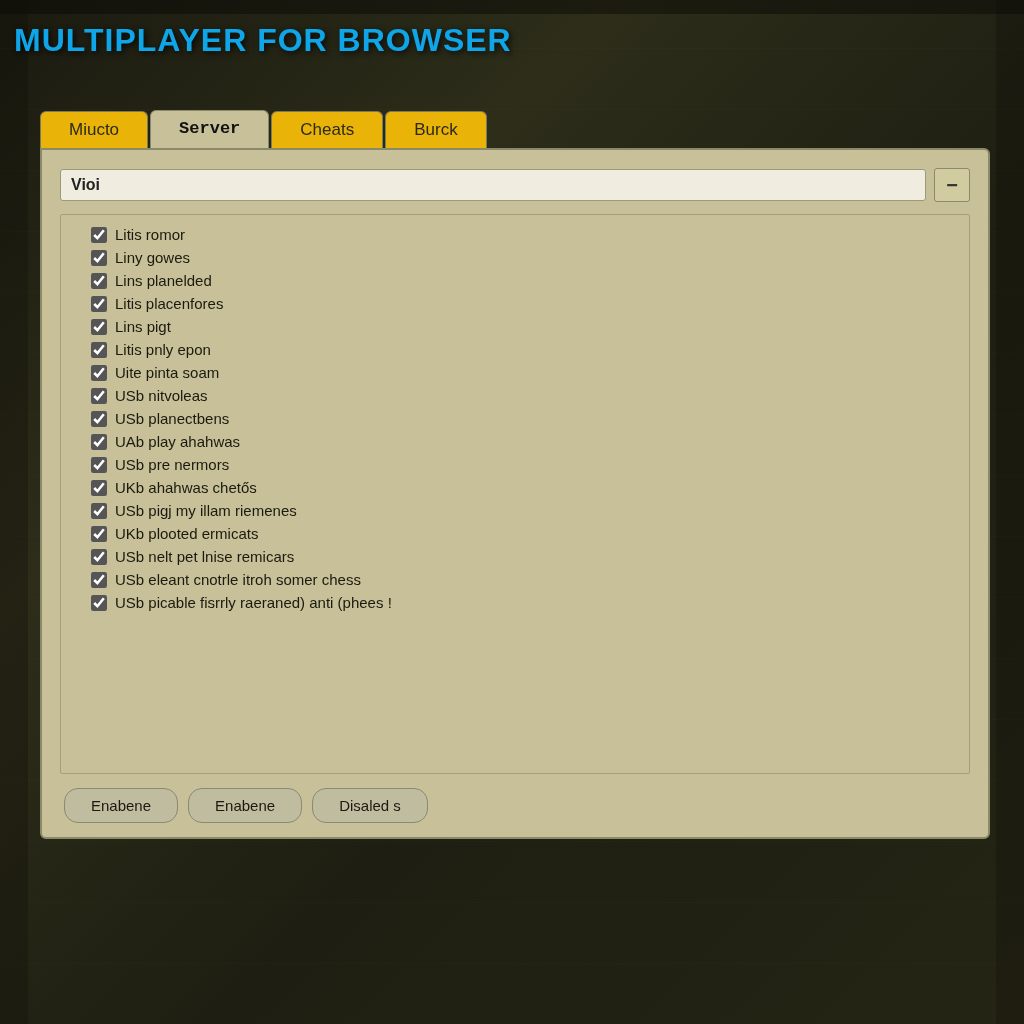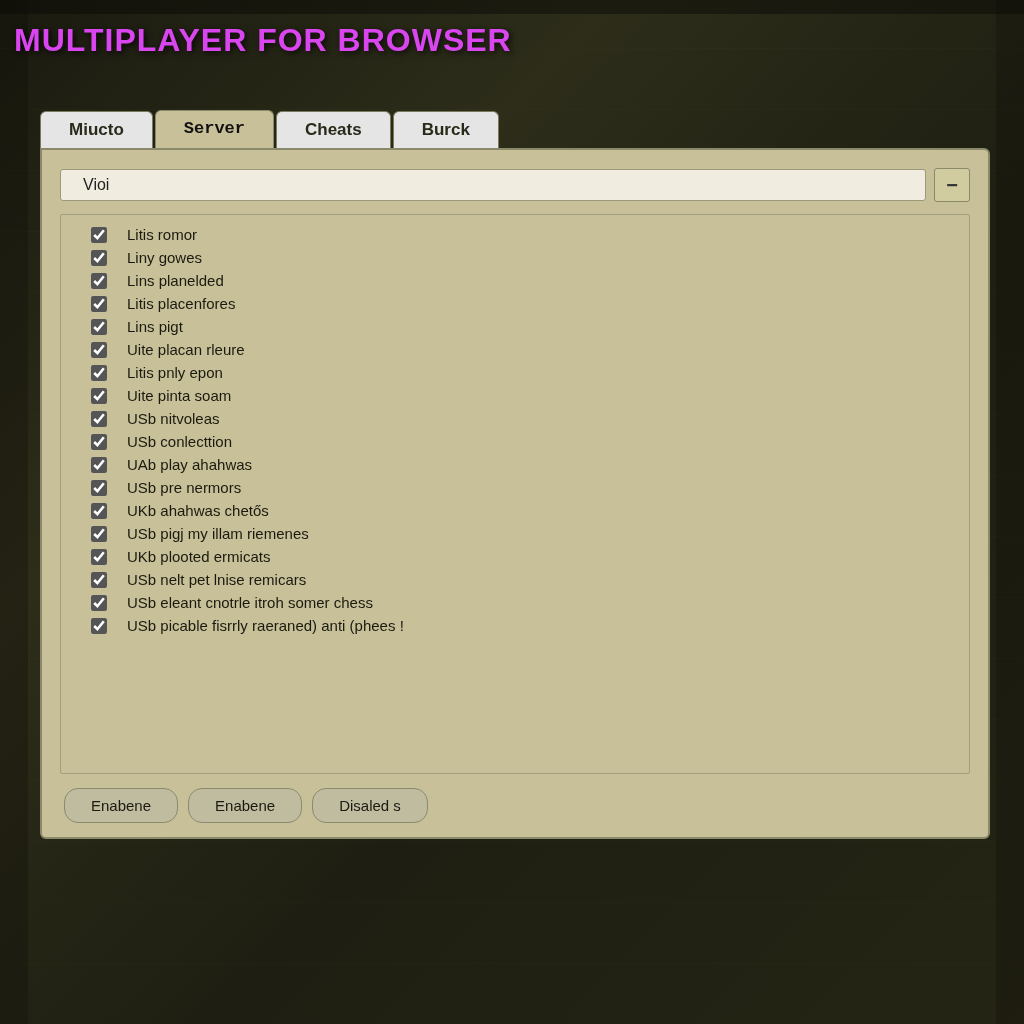--- a/index.html
+++ b/index.html
@@ -34,21 +34,21 @@
           rgba(80,70,30,0.08) 60px,
           rgba(80,70,30,0.08) 61px
         );
     }
 
     
     .title-bar {
       position: absolute;
       top: 22px;
       left: 14px;
-      color: #d946ef;
+      color: #0ea5e9;
       font-size: 32px;
       font-weight: 900;
       font-family: Arial Black, Arial, sans-serif;
       letter-spacing: 1px;
       text-shadow: 2px 2px 6px rgba(0,0,0,0.8);
       z-index: 10;
     }
 
     
     .dialog {
@@ -65,25 +65,25 @@
       display: flex;
       flex-direction: row;
       align-items: flex-end;
       gap: 0;
       margin-bottom: 0;
     }
 
     .tab {
       padding: 8px 28px;
       font-size: 17px;
-      font-weight: 700;
+      font-weight: 400;
       cursor: pointer;
       border: 1.5px solid #7a7a5a;
       border-bottom: none;
-      background: #e5e5e5;
+      background: #eab308;
       color: #2a2a1a;
       border-radius: 6px 6px 0 0;
       margin-right: 2px;
       user-select: none;
       transition: background 0.15s;
     }
 
     .tab.active {
       background: #c8c098;
       font-weight: 700;
@@ -115,27 +115,28 @@
     
     .input-row {
       display: flex;
       align-items: center;
       gap: 8px;
       margin-bottom: 12px;
     }
 
     .text-input {
       flex: 1;
-      padding: 6px 22px;
+      padding: 6px 10px;
       font-size: 16px;
       background: #f0ede0;
       border: 1.5px solid #9a9a7a;
       border-radius: 3px;
       color: #222;
       outline: none;
+      font-weight: bold;
     }
 
     .minus-btn {
       width: 36px;
       height: 34px;
       background: #d0cca0;
       border: 1.5px solid #8a8a6a;
       border-radius: 3px;
       font-size: 20px;
       font-weight: 700;
@@ -155,21 +156,21 @@
       padding: 10px 14px;
       min-height: 560px;
       display: flex;
       flex-direction: column;
       gap: 4px;
     }
 
     .check-item {
       display: flex;
       align-items: flex-end;
-      gap: 20px;
+      gap: 8px;
       font-size: 15px;
       color: #1a1a10;
       padding: 1px 16px;
     }
 
     .check-item input[type="checkbox"] {
       width: 16px;
       height: 16px;
       accent-color: #555;
       cursor: pointer;
@@ -270,37 +271,33 @@
         <div class="check-item">
           <input type="checkbox" checked="" style="">
           <label class="check-label">Litis placenfores</label>
         </div>
         <div class="check-item">
           <input type="checkbox" checked="" style="">
           <label class="check-label">Lins pigt</label>
         </div>
         <div class="check-item">
           <input type="checkbox" checked="" style="">
-          <label class="check-label">Uite placan rleure</label>
-        </div>
-        <div class="check-item">
-          <input type="checkbox" checked="" style="">
           <label class="check-label">Litis pnly epon</label>
         </div>
         <div class="check-item">
           <input type="checkbox" checked="" style="">
           <label class="check-label">Uite pinta soam</label>
         </div>
         <div class="check-item">
           <input type="checkbox" checked="" style="">
           <label class="check-label">USb nitvoleas</label>
         </div>
         <div class="check-item">
           <input type="checkbox" checked="" style="">
-          <label class="check-label">USb conlecttion</label>
+          <label class="check-label">USb planectbens</label>
         </div>
         <div class="check-item">
           <input type="checkbox" checked="" style="">
           <label class="check-label">UAb play ahahwas</label>
         </div>
         <div class="check-item">
           <input type="checkbox" checked="" style="">
           <label class="check-label">USb pre nermors</label>
         </div>
         <div class="check-item">

